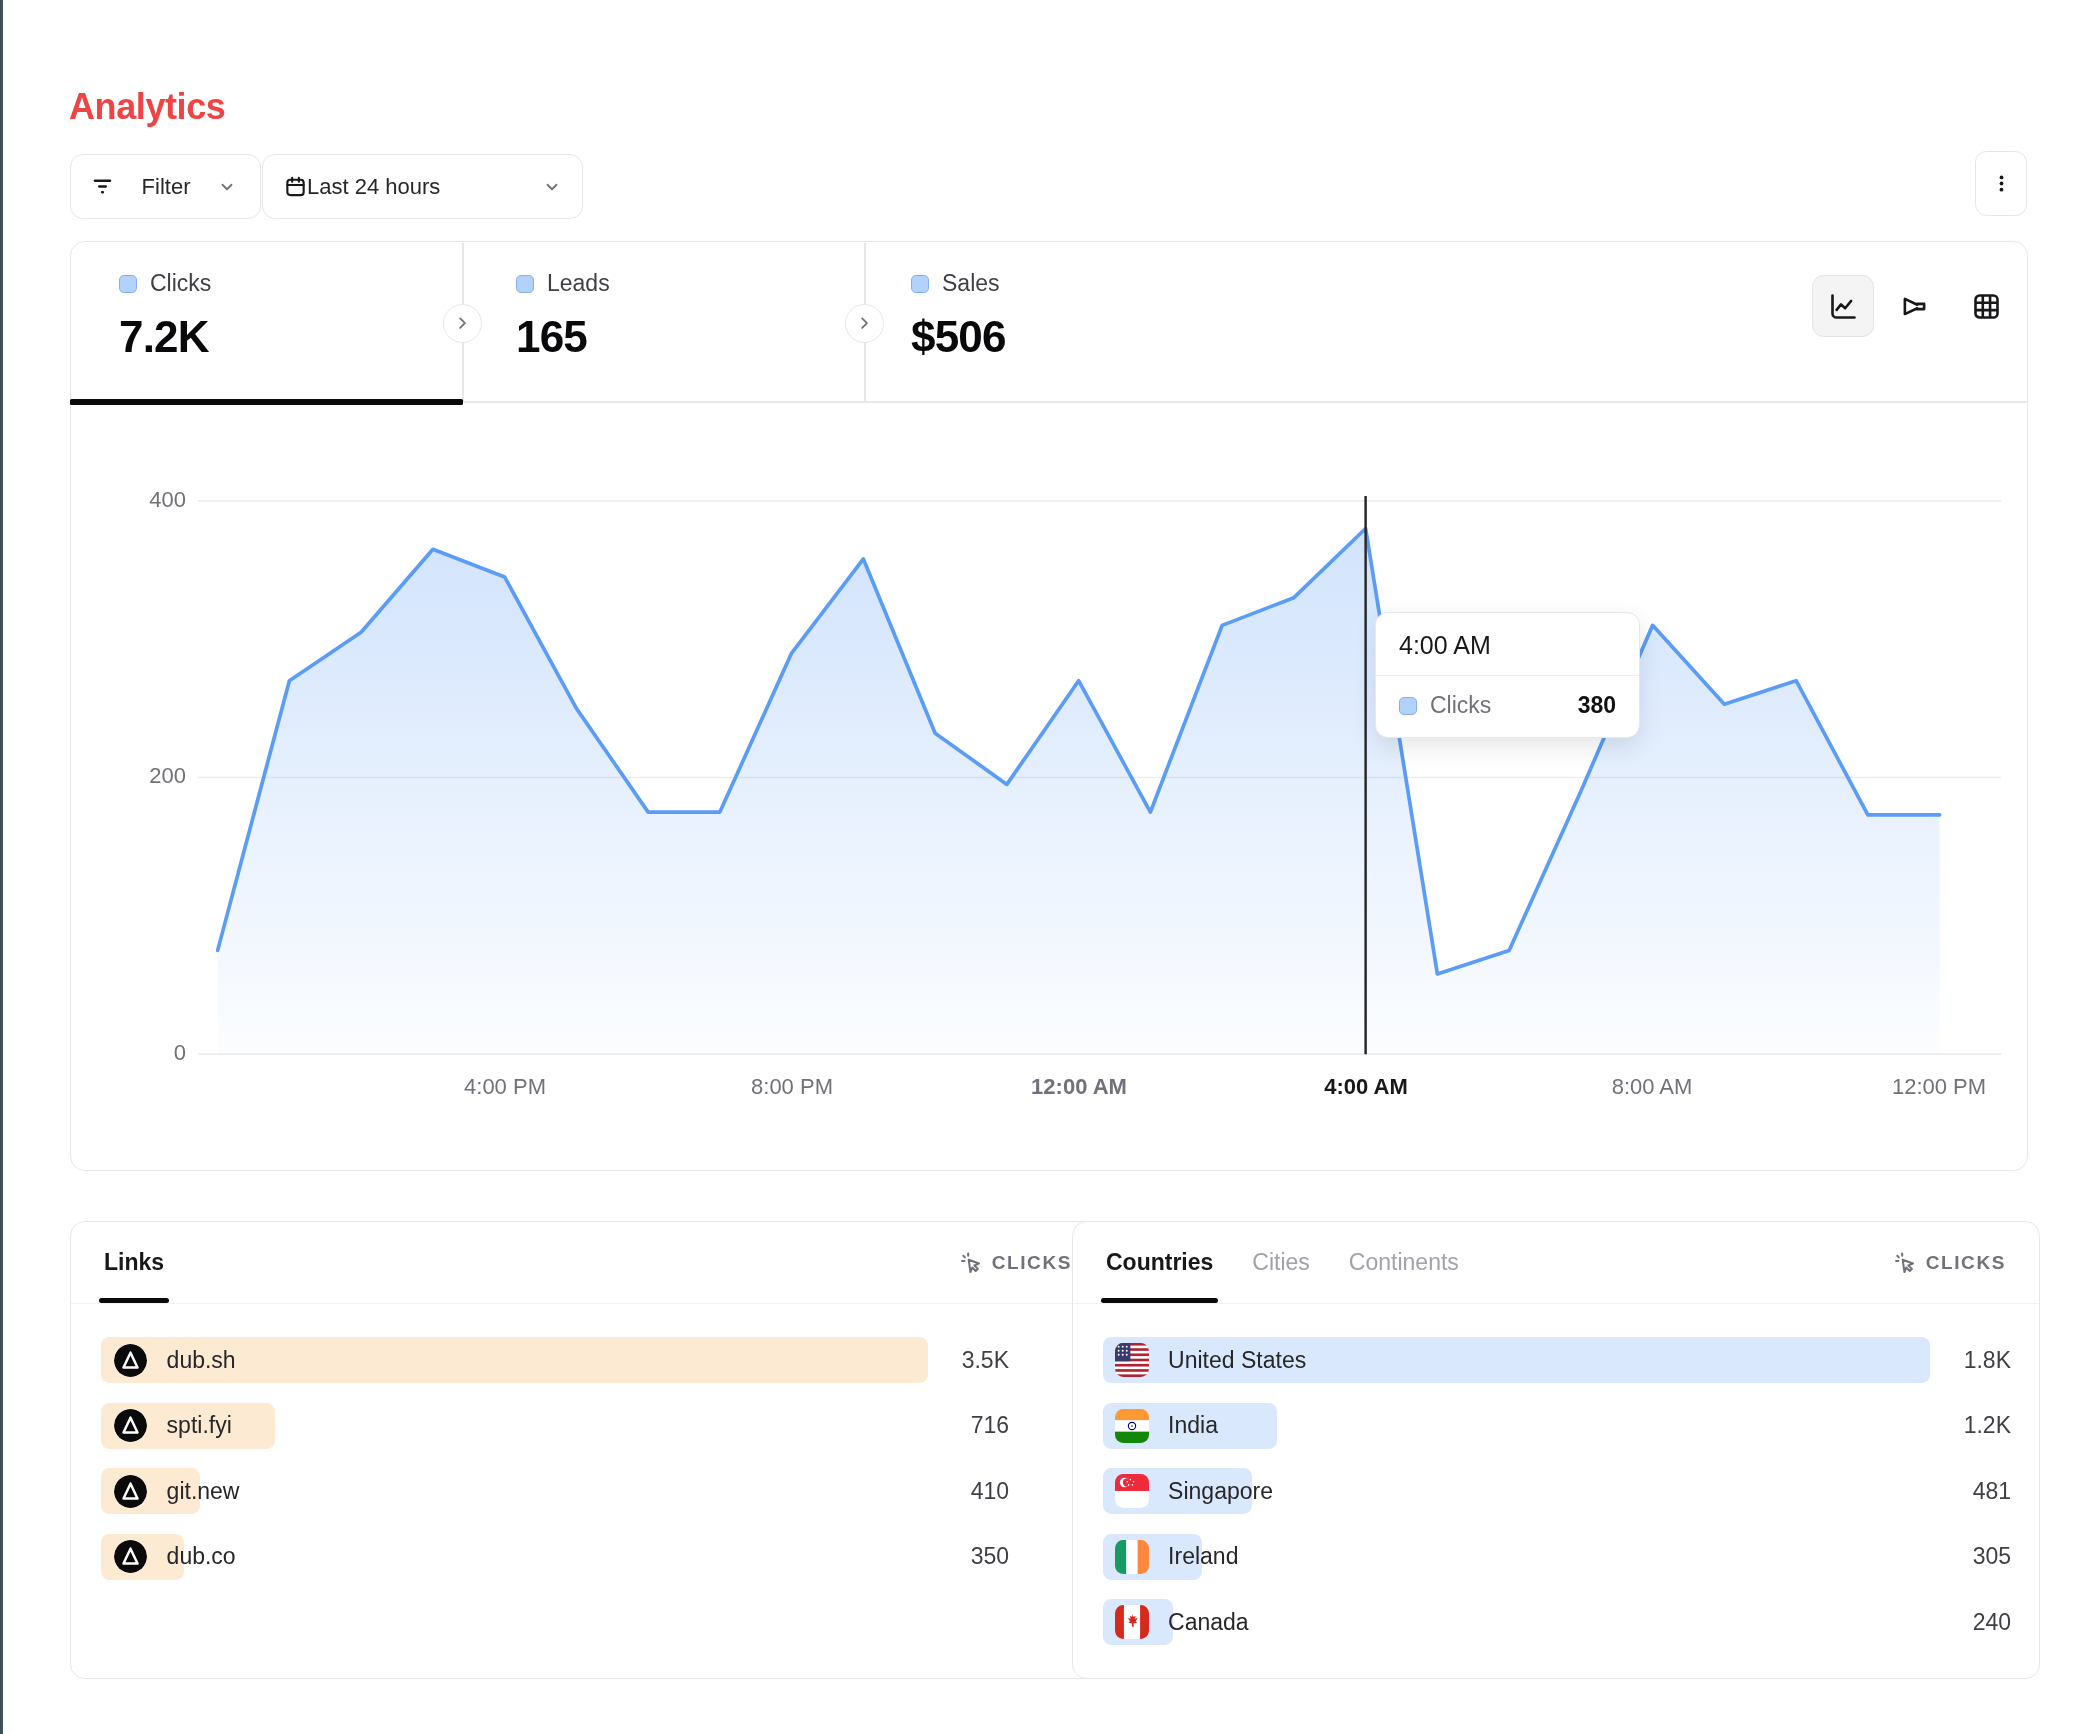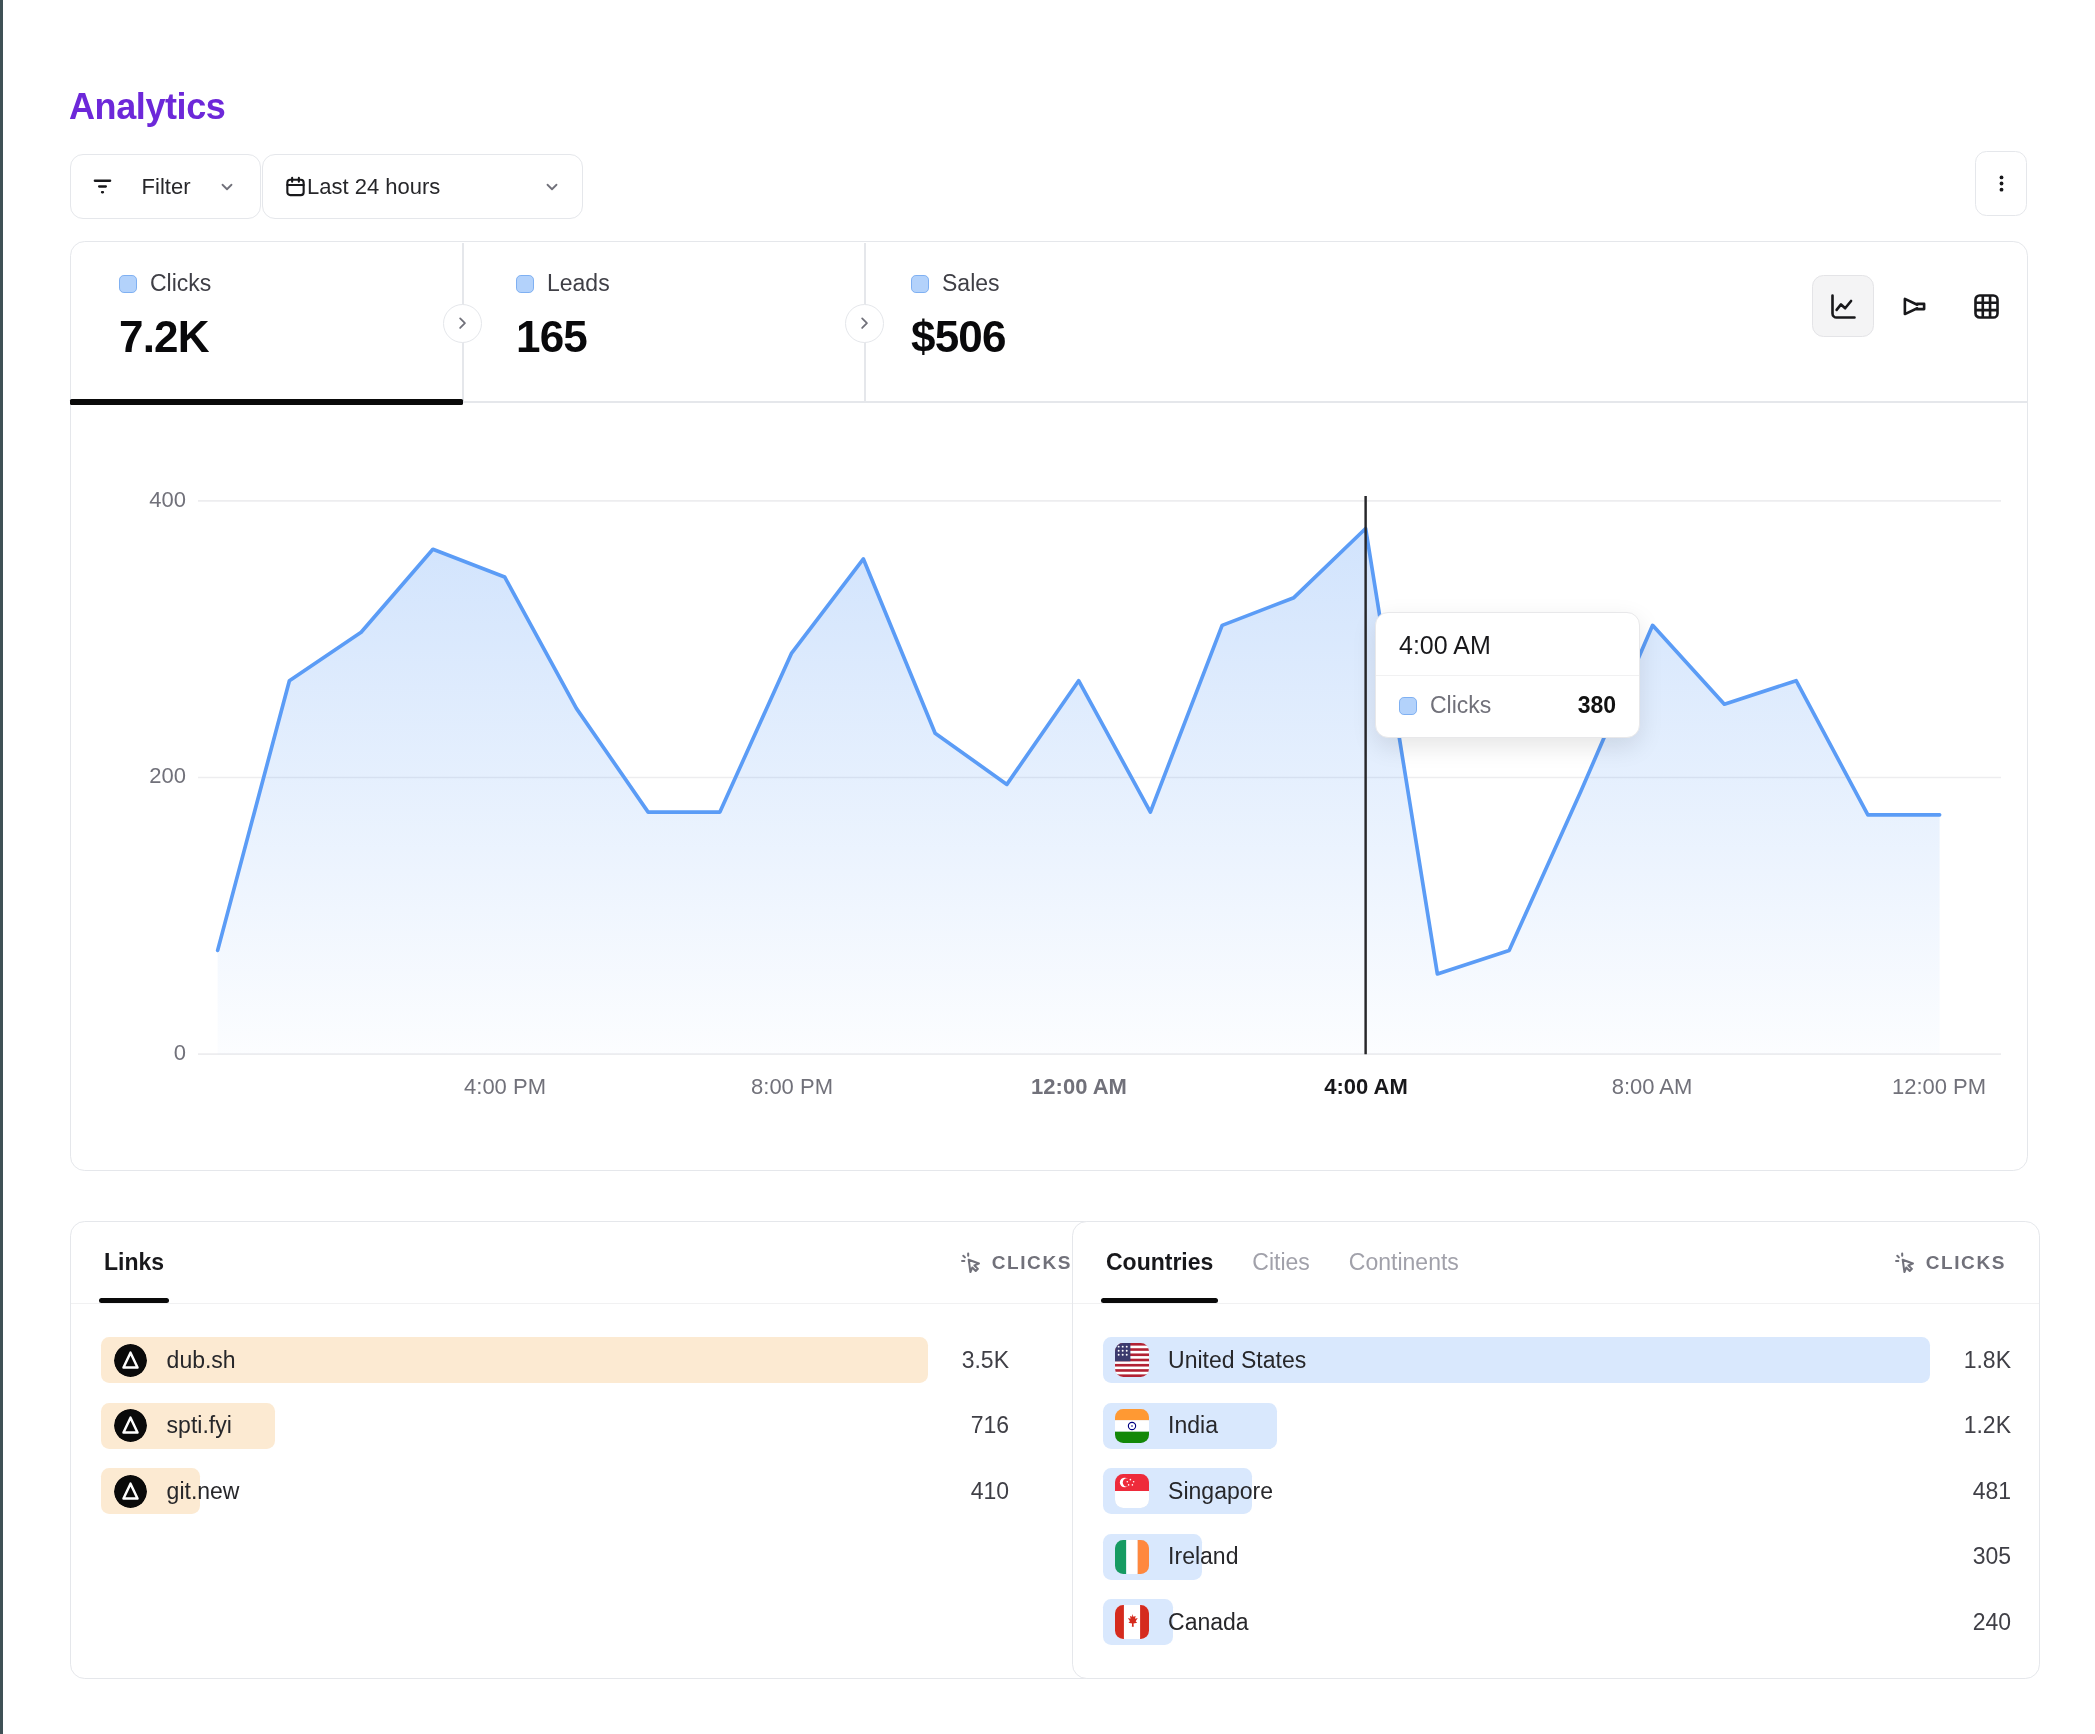--- a/index.html
+++ b/index.html
@@ -1,19 +1,19 @@
 <!DOCTYPE html>
 <html style="font-size:13px"><head>
 <meta charset="utf-8">
 <style>
   html,body{margin:0;padding:0;}
   body{width:2096px;height:1735px;position:relative;background:#ffffff;overflow:hidden;
        font-family:"Liberation Sans",sans-serif;color:#18181b;}
   .edge-strip{position:absolute;left:0;top:0;width:3.3px;height:1735px;background:#3f5156;}
-  .page-title{position:absolute;left:69px;top:62px;font-size:36px;font-weight:800;letter-spacing:-0.4px;color:#6d28d9;}
+  .page-title{position:absolute;left:69px;top:62px;font-size:36px;font-weight:800;letter-spacing:-0.4px;color:#ef4444;}
   .btn{position:absolute;display:flex;align-items:center;background:#fff;border:1.6px solid #e5e7eb;
        border-radius:13px;box-sizing:border-box;cursor:pointer;}
   .btn svg{flex:0 0 auto;}
   .btn-label{font-size:22px;color:#27272a;font-weight:500;}
   .filter-btn{left:70px;top:154px;width:191px;height:65px;padding:0 19.6px;gap:28px;}
   .date-btn{left:262px;top:154px;width:321px;height:65px;padding:0 21px;}
   .date-btn .chev{margin-left:auto;}
   .kebab-btn{left:1975px;top:151px;width:52px;height:65px;border-radius:11.5px;justify-content:center;}
   .main-card{position:absolute;left:70px;top:241px;width:1958px;height:930px;border:1.6px solid #e5e7eb;
              border-radius:14.7px;box-sizing:border-box;background:#fff;}
@@ -241,20 +241,29 @@
       </div>
       <div class="row">
         <div class="rowbar peach" style="width: 99px;"></div>
         <span class="avatar"><svg width="33" height="33" viewBox="0 0 40 40">
   <circle cx="20" cy="20" r="20" fill="#0a0a0a"></circle>
   <path d="M20 10.5 L28.5 28.5 H11.5 Z" fill="none" stroke="#ffffff" stroke-width="3" stroke-linejoin="round"></path>
 </svg></span>
         <span class="row-label">git.new</span>
         <span class="row-value">410</span>
       </div>
+      <div class="row">
+        <div class="rowbar peach" style="width: 83px;"></div>
+        <span class="avatar"><svg width="33" height="33" viewBox="0 0 40 40">
+  <circle cx="20" cy="20" r="20" fill="#0a0a0a"></circle>
+  <path d="M20 10.5 L28.5 28.5 H11.5 Z" fill="none" stroke="#ffffff" stroke-width="3" stroke-linejoin="round"></path>
+</svg></span>
+        <span class="row-label">dub.co</span>
+        <span class="row-value">350</span>
+      </div>
     </div>
 </div>
 
 <div class="panel countries">
   <div class="panel-head">
     <span class="panel-tab">
       <span>Countries</span>
       <span class="tab-underline"></span>
     </span>
     <span class="panel-tab inactive">

